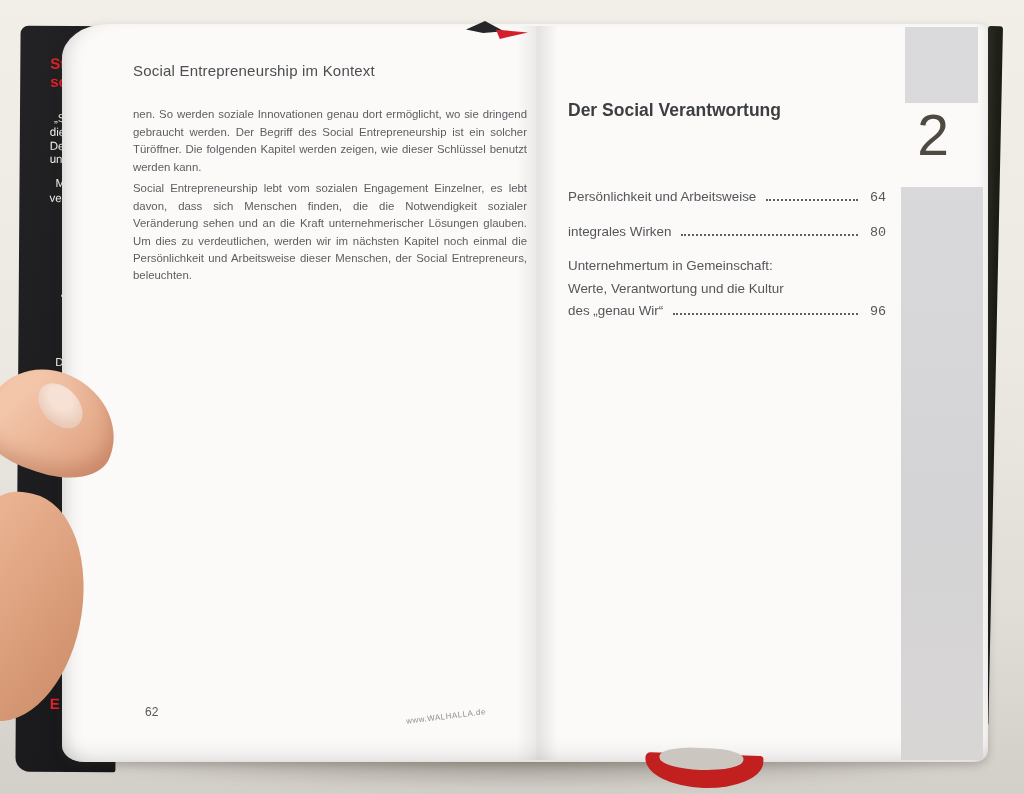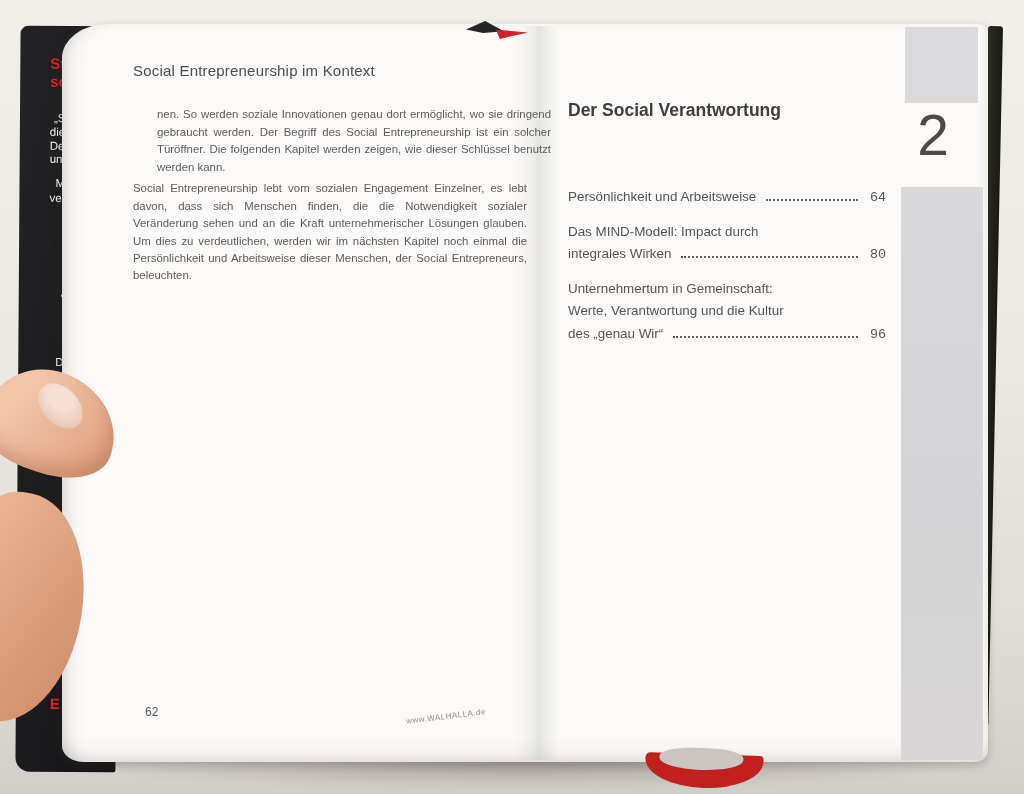--- a/index.html
+++ b/index.html
@@ -50,21 +50,21 @@
                 inset -10px 0 16px -12px rgba(0,0,0,0.12),
                 0 3px 8px rgba(60,50,40,0.25); }
   .gutter { left:516px; top:26px; width:42px; height:734px;
     background: linear-gradient(90deg, rgba(0,0,0,0) 0%, rgba(110,110,105,0.10) 44%,
                 rgba(110,110,105,0.16) 52%, rgba(0,0,0,0) 100%); }
 
   
   .lp-header { left:133px; top:62px; font-size:15px; color:#4c4e51; letter-spacing:0.2px; }
   .lp-para { left:133px; width:394px; text-align:justify; font-size:11.4px;
     line-height:17.4px; color:#5b5d60; hyphens:auto; }
-  .lp-para-1 { top:95px;margin-left:24px; } .lp-para-2 { top:169px; }
+  .lp-para-1 { top:95px; } .lp-para-2 { top:169px; }
   .lp-pagenum { left:145px; top:705px; font-size:12px; color:#53555 8; color:#535558; }
   .lp-url { left:406px; top:712px; font-size:8px; color:#908e87; letter-spacing:0.5px;
     transform:rotate(-7deg); }
 
   
   .rp-title { left:568px; top:100px; font-size:17.5px; font-weight:bold; color:#3c3e41; }
   .rp-toc { left:568px; top:186px; width:318px; font-size:13.4px; color:#54565a; }
   .toc-entry { margin-bottom:11px; }
   .toc-line { line-height:22.5px; }
   .toc-last { display:flex; align-items:baseline; line-height:22.5px;justify-content:flex-end; }
@@ -140,21 +140,20 @@
 
   <div class="abs rp-toc">
     <div class="toc-entry">
       <div class="toc-last">
         <span class="toc-label">Persönlichkeit und Arbeitsweise</span>
         <span class="toc-leader"></span>
         <span class="toc-page">64</span>
       </div>
     </div>
     <div class="toc-entry">
-      <div class="toc-line">Das MIND-Modell: Impact durch</div>
       <div class="toc-last">
         <span class="toc-label">integrales Wirken</span>
         <span class="toc-leader"></span>
         <span class="toc-page">80</span>
       </div>
     </div>
     <div class="toc-entry">
       <div class="toc-line">Unternehmertum in Gemeinschaft:</div>
       <div class="toc-line">Werte, Verantwortung und die Kultur</div>
       <div class="toc-last">

